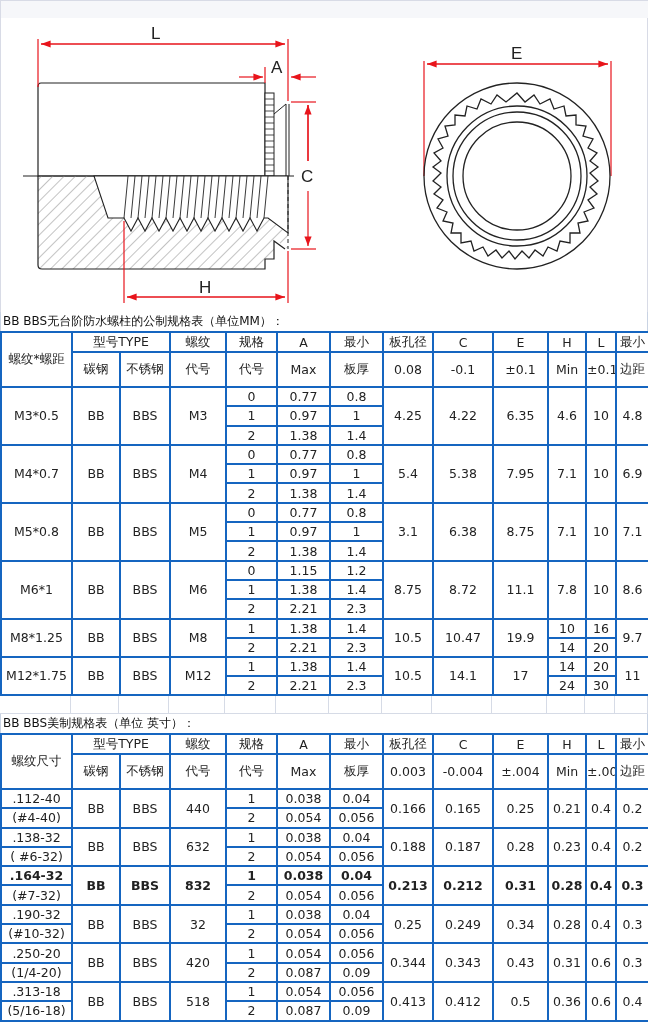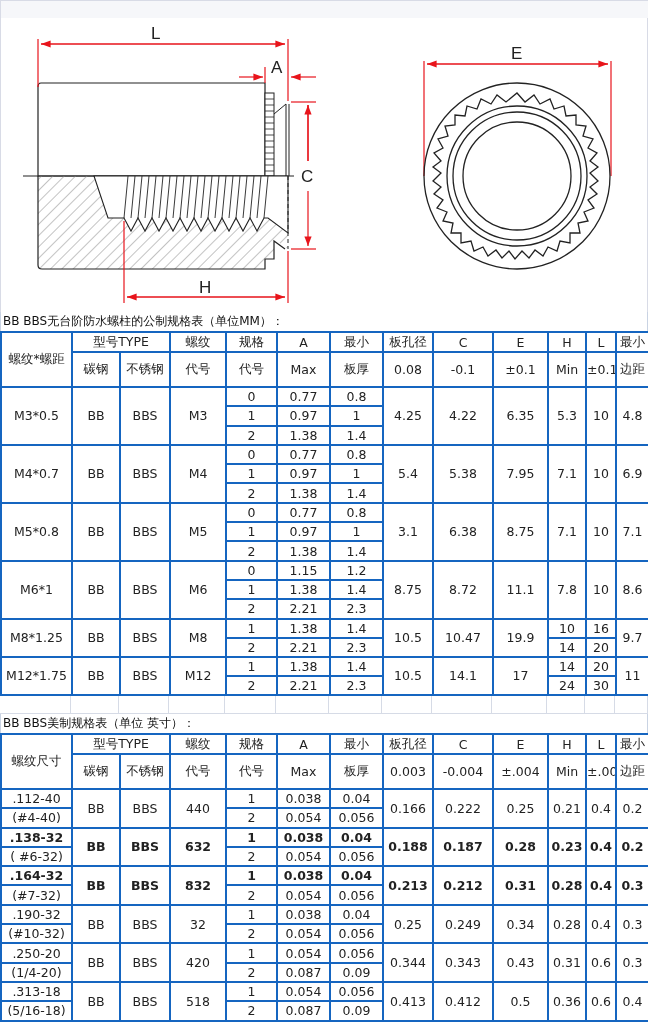--- a/index.html
+++ b/index.html
@@ -177,21 +177,21 @@
         <td rowspan="3">M3*0.5</td>
         <td rowspan="3">BB</td>
         <td rowspan="3">BBS</td>
         <td rowspan="3">M3</td>
         <td>0</td>
         <td>0.77</td>
         <td>0.8</td>
         <td rowspan="3">4.25</td>
         <td rowspan="3">4.22</td>
         <td rowspan="3">6.35</td>
-        <td rowspan="3">5.3</td>
+        <td rowspan="3">4.6</td>
         <td rowspan="3">10</td>
         <td rowspan="3">4.8</td>
       </tr>
       <tr style="height: 19.3px;">
         <td>1</td>
         <td>0.97</td>
         <td>1</td>
       </tr>
       <tr style="height: 19.3px;">
         <td>2</td>
@@ -387,33 +387,33 @@
     <tbody id="imperial-body">
       <tr style="height: 19.3px;">
         <td style="border-top-color:#1565c0;border-top-width:2px">.112-40</td>
         <td rowspan="2">BB</td>
         <td rowspan="2">BBS</td>
         <td rowspan="2">440</td>
         <td>1</td>
         <td>0.038</td>
         <td>0.04</td>
         <td rowspan="2">0.166</td>
-        <td rowspan="2">0.222</td>
+        <td rowspan="2">0.165</td>
         <td rowspan="2">0.25</td>
         <td rowspan="2">0.21</td>
         <td rowspan="2">0.4</td>
         <td rowspan="2">0.2</td>
       </tr>
       <tr style="height: 19.3px;">
         <td style="border-top-color:#c8d4e6;border-top-width:1px">(#4-40)</td>
         <td>2</td>
         <td>0.054</td>
         <td>0.056</td>
       </tr>
-      <tr style="height: 19.3px; font-weight: bold;">
+      <tr style="height: 19.3px;">
         <td style="border-top-color:#1565c0;border-top-width:2px">.138-32</td>
         <td rowspan="2">BB</td>
         <td rowspan="2">BBS</td>
         <td rowspan="2">632</td>
         <td>1</td>
         <td>0.038</td>
         <td>0.04</td>
         <td rowspan="2">0.188</td>
         <td rowspan="2">0.187</td>
         <td rowspan="2">0.28</td>

